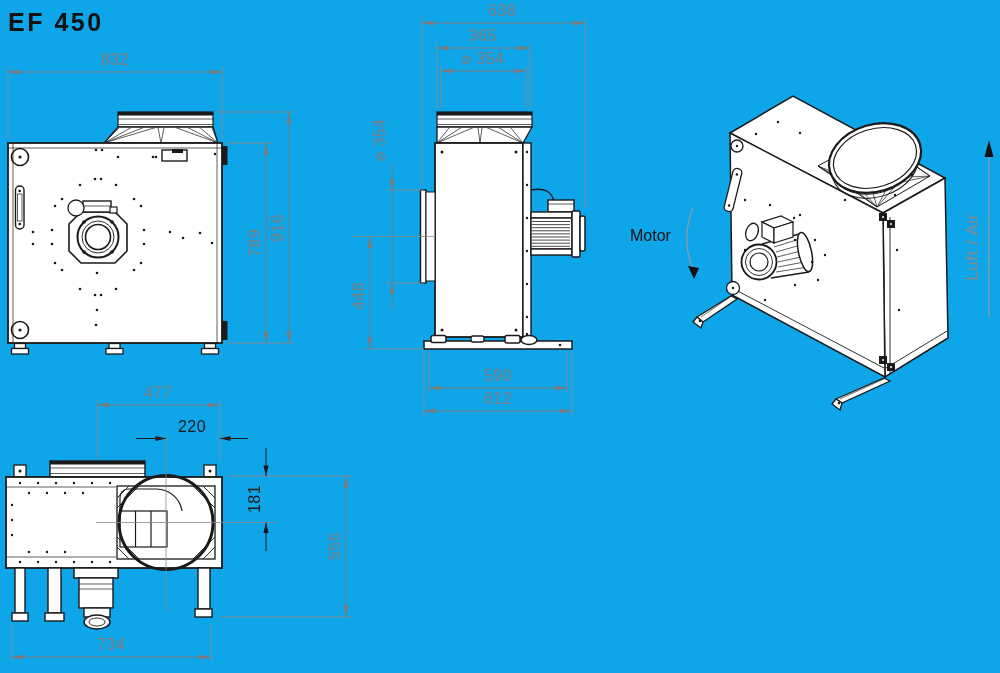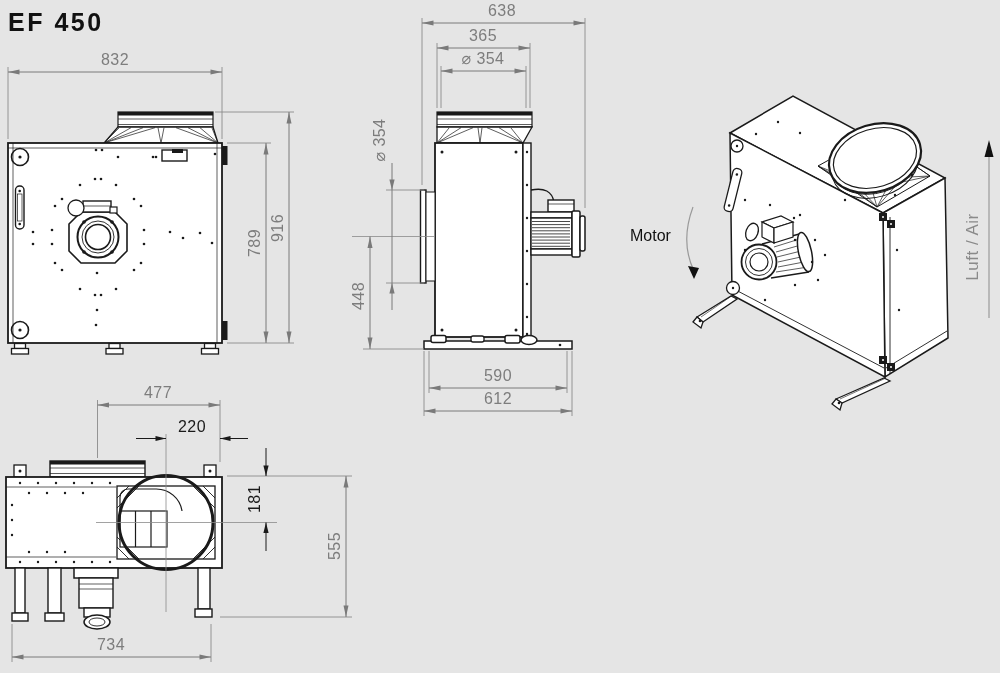--- a/index.html
+++ b/index.html
@@ -1,16 +1,16 @@
 <!DOCTYPE html>
 <html><head>
 <meta charset="utf-8">
 <style>
   html,body{margin:0;padding:0;background:#fff;}
-  #stage{position:relative;width:1000px;height:673px;background:#e5e5e5;overflow:hidden;
+  #stage{position:relative;width:1000px;height:673px;background:#0ea5e9;overflow:hidden;
          font-family:"Liberation Sans",sans-serif;}
   svg{position:absolute;left:0;top:0;}
   .ln{stroke:#1a1a1a;fill:none;}
   .fw{fill:#ffffff;}
   .fb{fill:#1a1a1a;stroke:none;}
   .sw18{stroke-width:1.8;} .sw15{stroke-width:1.5;} .sw13{stroke-width:1.3;}
   .sw12{stroke-width:1.2;} .sw09{stroke-width:0.9;} .sw07{stroke-width:0.7;}
   .ext{stroke:#8a8a8a;stroke-width:0.9;fill:none;}
   .dim{stroke:#7a7a7a;stroke-width:1;fill:none;}
   .dimk{stroke:#1a1a1a;stroke-width:1;fill:none;}

